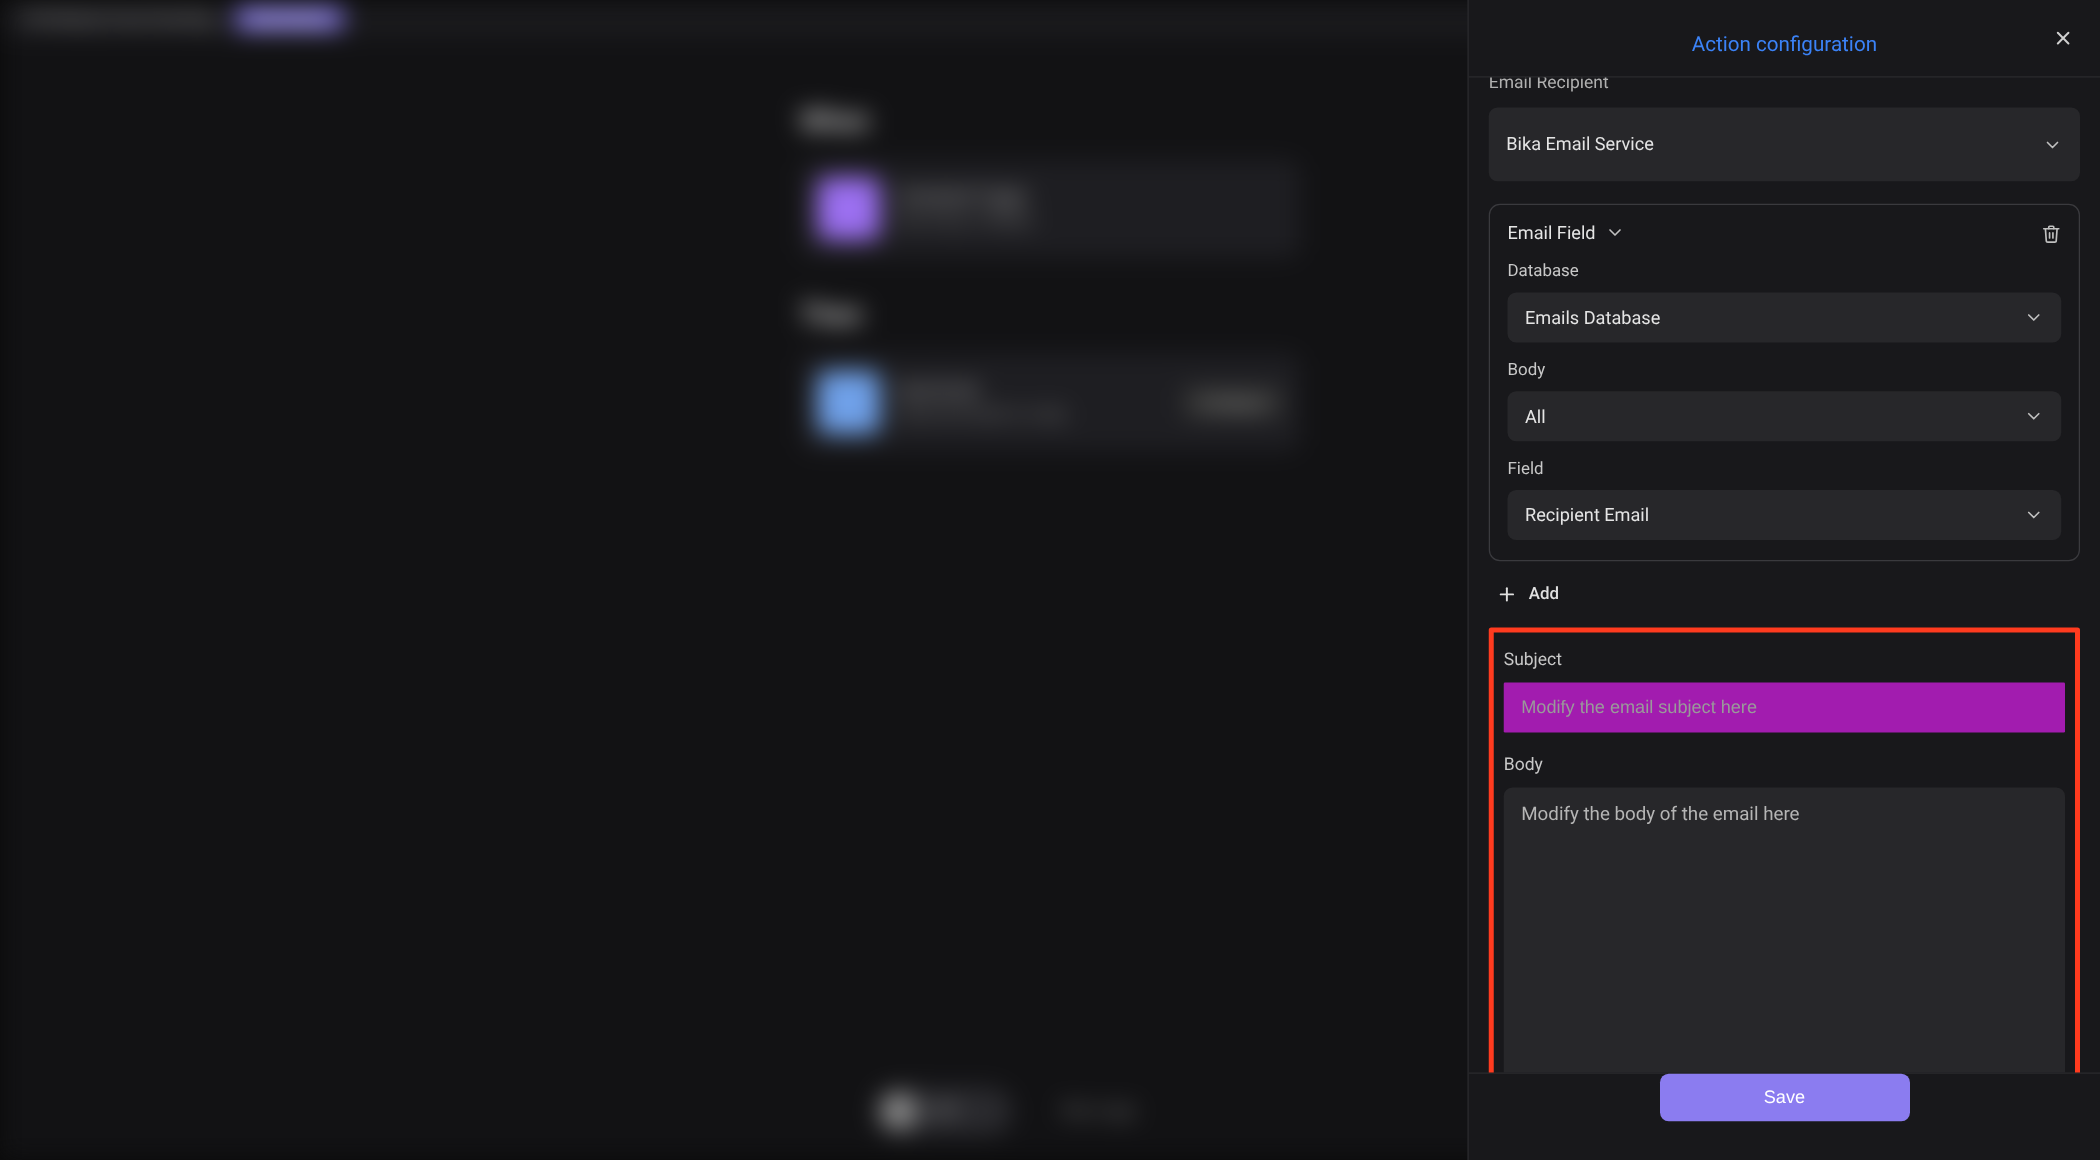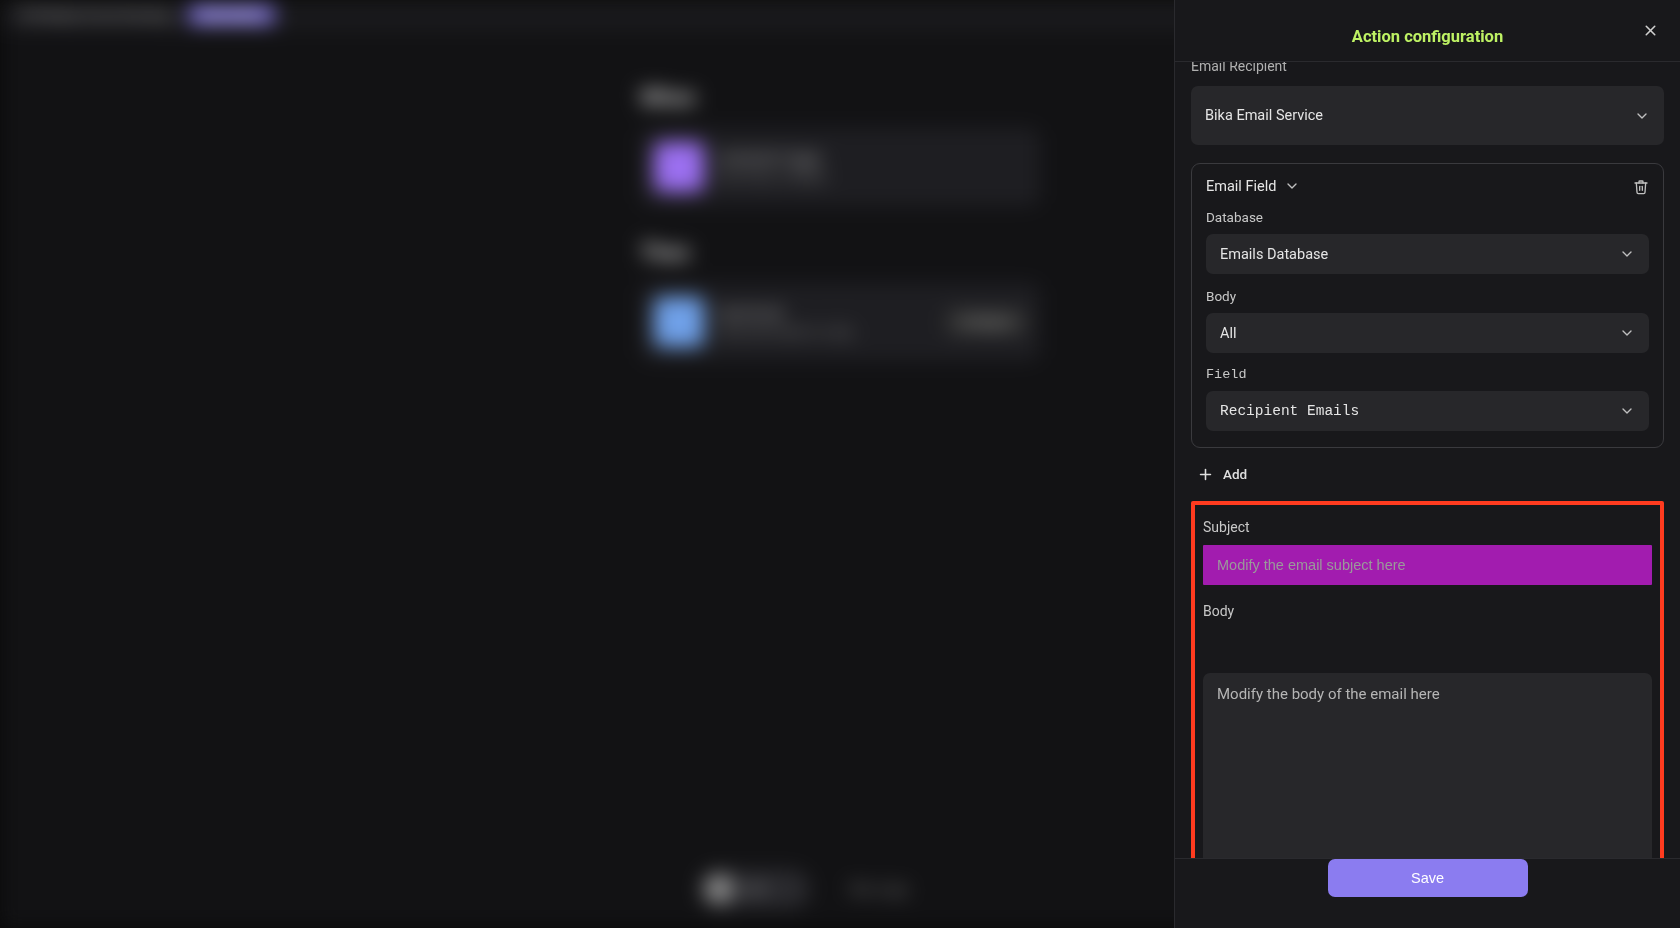--- a/index.html
+++ b/index.html
@@ -86,21 +86,21 @@
   }
   .panel-header {
     height: 62px;
     display: flex;
     align-items: center;
     justify-content: center;
     position: relative;
     border-bottom: 1px solid #2a2a2e;
     flex-shrink: 0;
   }
-  .panel-title { font-size: 16.5px; font-weight: 700; color: #bef264; margin-top: 12px; }
+  .panel-title { font-size: 16.5px; font-weight: 400; color: #3b82f6; margin-top: 12px; }
   .close-btn {
     position: absolute;
     right: 18px;
     top: 50%;
     transform: translateY(-50%);
     width: 24px; height: 24px;
     display: flex; align-items: center; justify-content: center;
     cursor: pointer;
     color: #d0d0d0;
   }
@@ -162,21 +162,21 @@
     gap: 8px;
     font-size: 14.5px;
     color: #e5e5e5;
     cursor: pointer;
   }
   .delete-icon {
     color: #c0c0c0;
     cursor: pointer;
   }
   .sub-field { margin-bottom: 14px; }
-  .sub-field:last-child { margin-bottom: 0; font-family: Liberation Mono, monospace; }
+  .sub-field:last-child { margin-bottom: 0; }
   .sub-label { font-size: 13.5px; color: #c8c8c8; margin-bottom: 9px; }
   
   .add-row {
     display: flex;
     align-items: flex-start;
     gap: 9px;
     margin-top: 14px;
     padding: 4px 6px;
     cursor: pointer;
     font-size: 13.5px;
@@ -210,21 +210,20 @@
     height: 238px;
     background: #27272a;
     border: none;
     border-radius: 7px;
     padding: 12px 14px;
     color: #e5e5e5;
     font-size: 15px;
     outline: none;
     resize: none;
     font-family: inherit;
-    margin-top: 44px;
   }
   .textarea-box::placeholder { color: #b5b5b5; }
   
   .panel-footer {
     height: 70px;
     display: flex;
     align-items: flex-start;
     justify-content: center;
     flex-shrink: 0;
     border-top: 1px solid #2a2a2e;
@@ -336,21 +335,21 @@
           <span>All</span>
           <svg class="chevron" width="16" height="16" viewBox="0 0 24 24" fill="none" stroke="currentColor" stroke-width="2" stroke-linecap="round" stroke-linejoin="round">
               <polyline points="6 9 12 15 18 9"></polyline>
             </svg>
         </div>
       </div>
 
       <div class="sub-field">
         <div class="sub-label">Field</div>
         <div class="select-box">
-          <span>Recipient Emails</span>
+          <span>Recipient Email</span>
           <svg class="chevron" width="16" height="16" viewBox="0 0 24 24" fill="none" stroke="currentColor" stroke-width="2" stroke-linecap="round" stroke-linejoin="round">
               <polyline points="6 9 12 15 18 9"></polyline>
             </svg>
         </div>
       </div>
     </div>
 
     <div class="add-row">
       <svg class="plus-icon" width="17" height="17" viewBox="0 0 24 24" fill="none" stroke="currentColor" stroke-width="2.2" stroke-linecap="round">
           <line x1="12" y1="5" x2="12" y2="19"></line>

